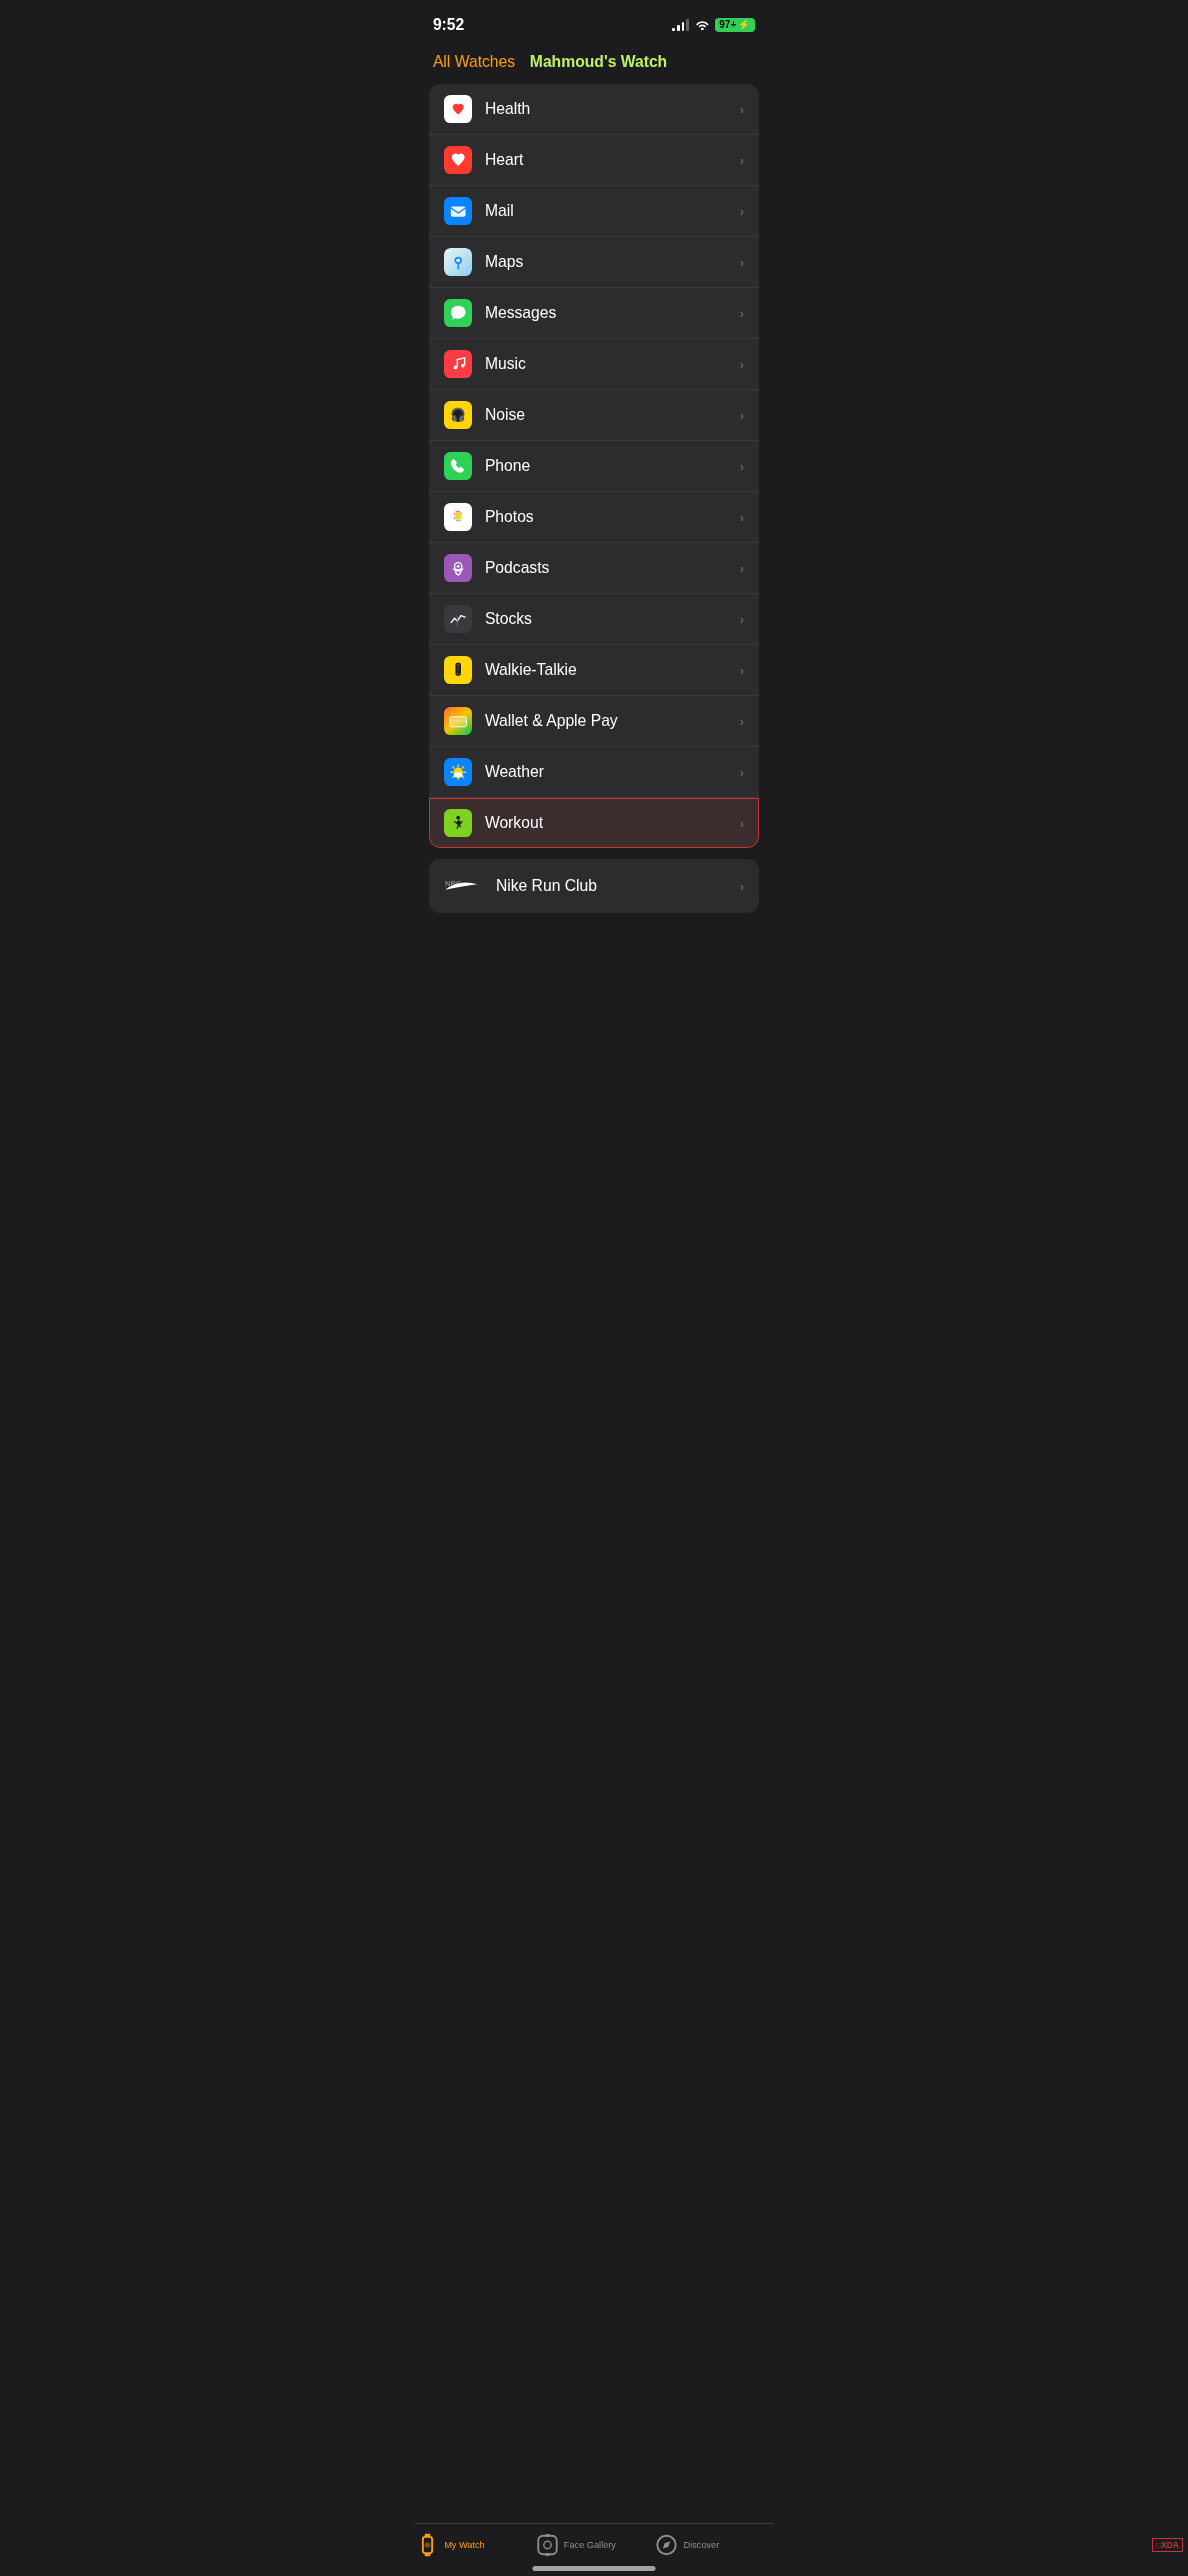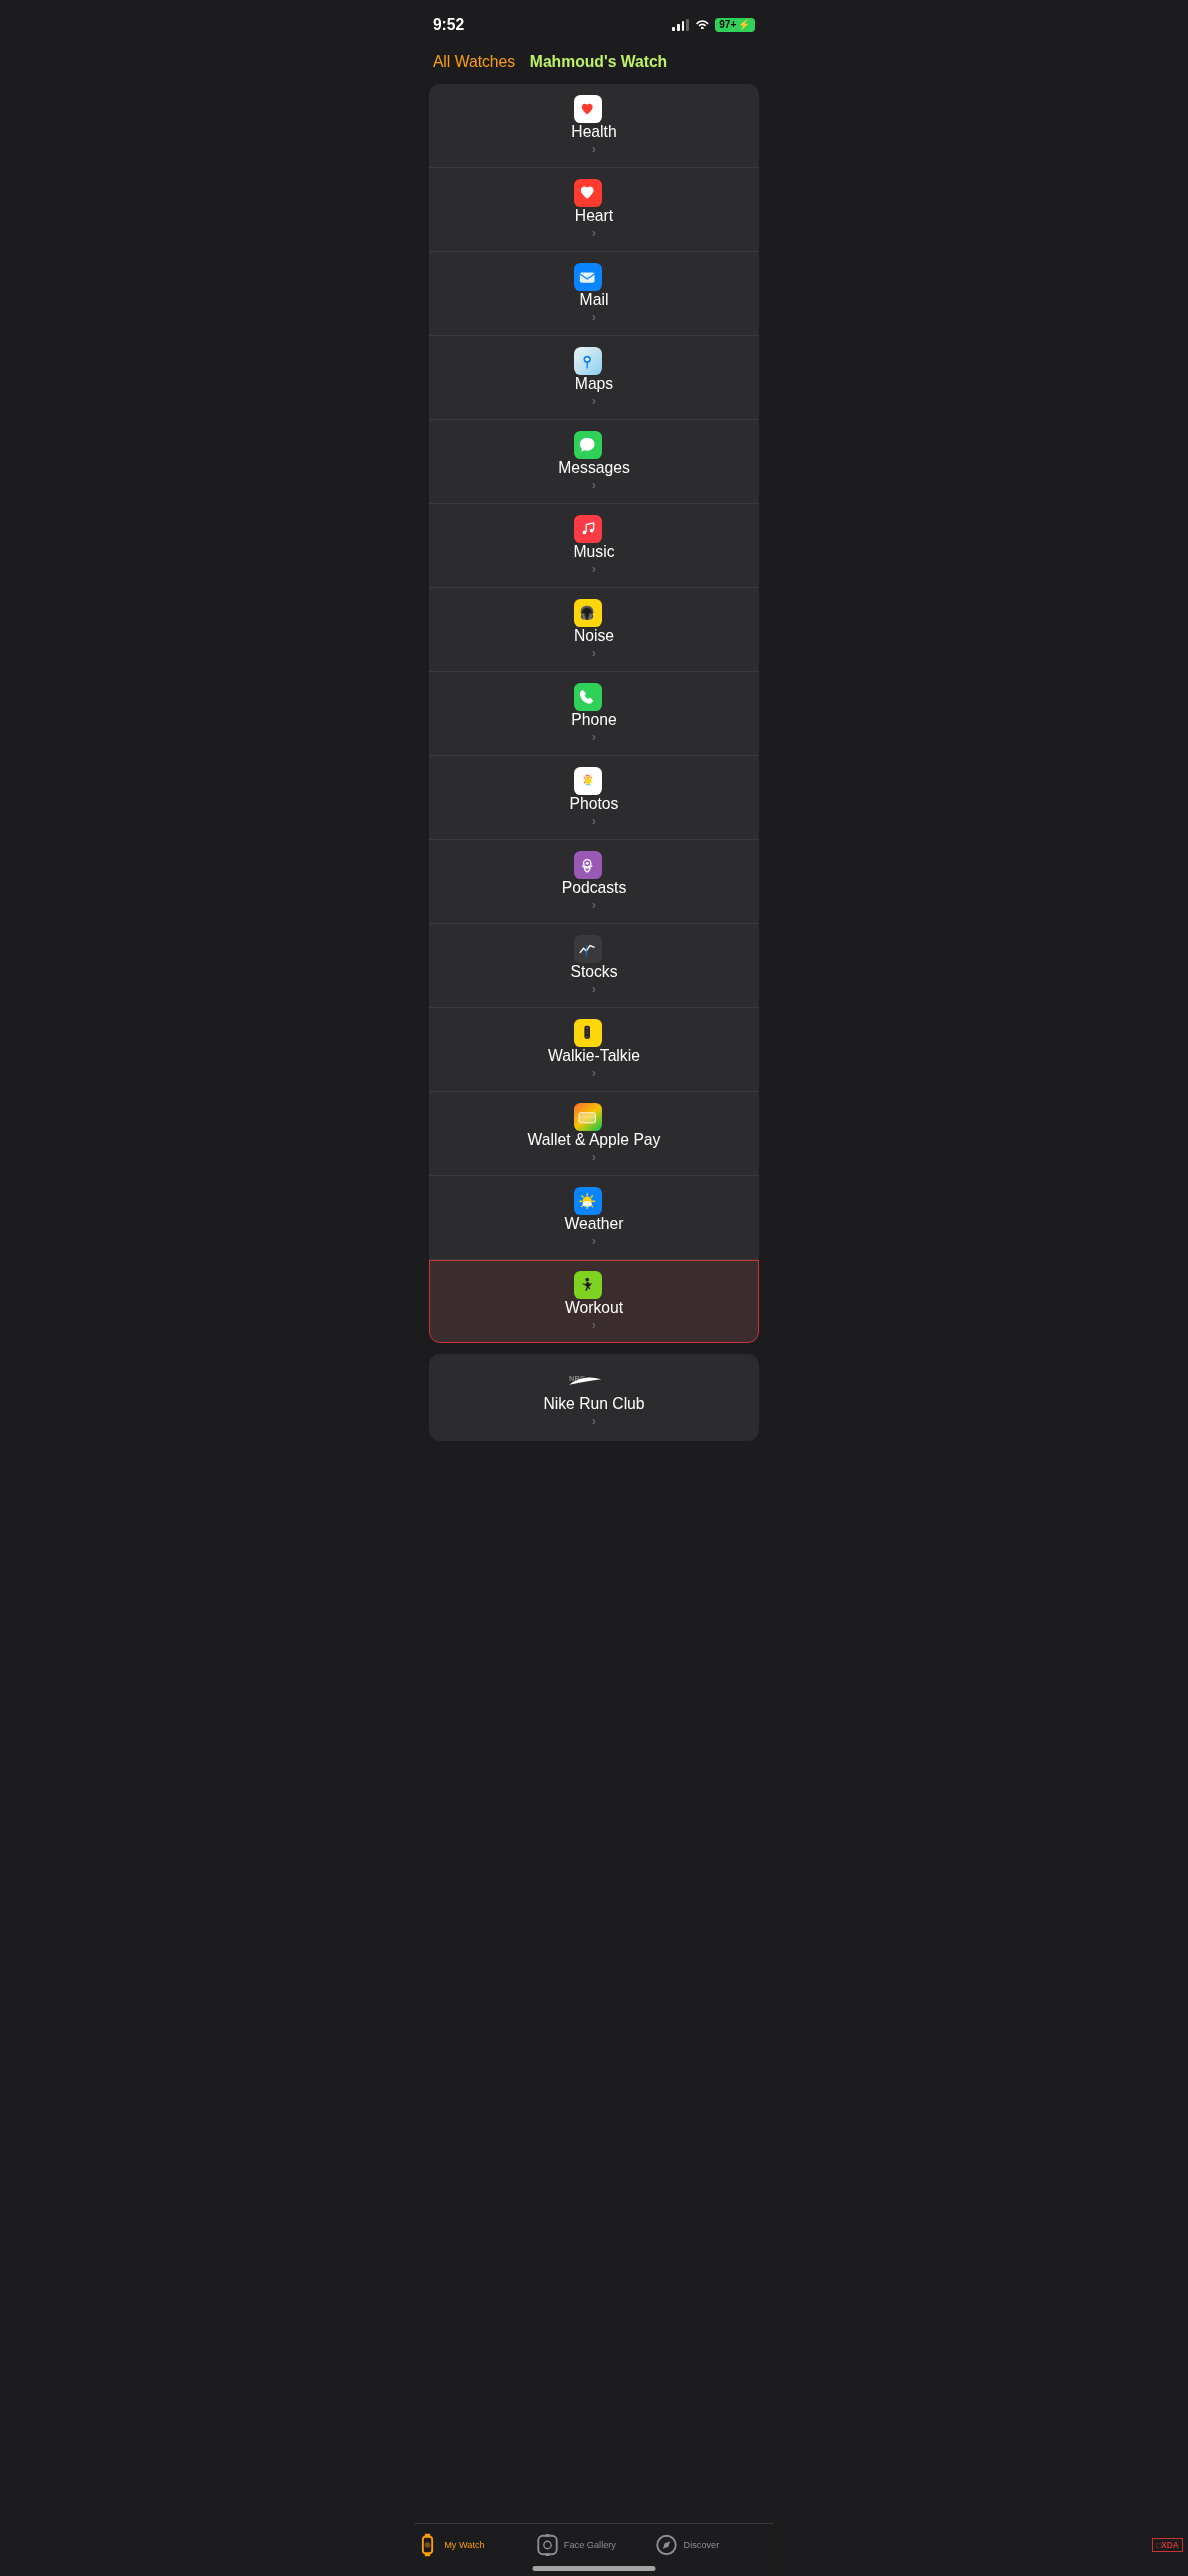--- a/index.html
+++ b/index.html
@@ -30,20 +30,21 @@
     }
 
     .status-time {
       font-size: 15.7px;
       font-weight: 700;
       color: #ffffff;
     }
 
     .status-icons {
       display: flex;
+      align-items: center;
       gap: 5.5px;
     }
 
     .signal-bars {
       display: flex;
       align-items: flex-end;
       gap: 1.8px;
       height: 13px;
     }
 
@@ -93,21 +94,20 @@
       overflow: hidden;
     }
 
     .settings-item {
       display: flex;
       align-items: center;
       padding: 11px 14.7px;
       border-bottom: 0.5px solid #3a3a3c;
       position: relative;
       cursor: pointer;
-      flex-direction: column;
     }
 
     .settings-item:last-child {
       border-bottom: none;
     }
 
     .app-icon {
       width: 28px;
       height: 28px;
       border-radius: 6.4px;

